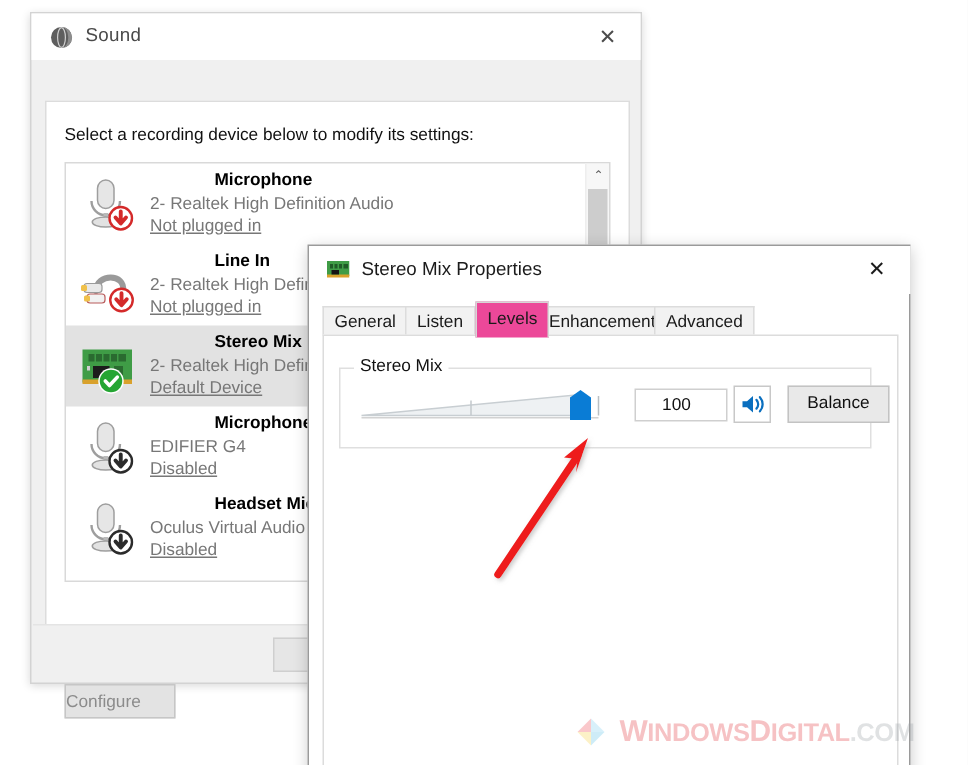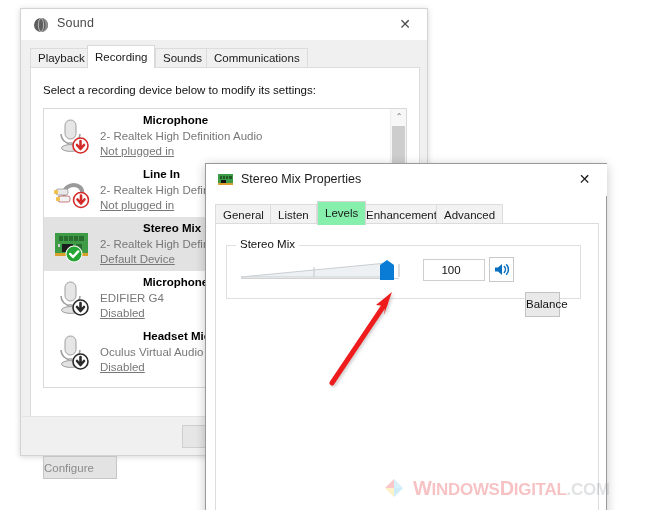--- a/index.html
+++ b/index.html
@@ -293,21 +293,21 @@
     border: 1px solid #dcdcdc;
     border-bottom: none;
     color: #1a1a1a;
     box-sizing: border-box;
     white-space: nowrap;
   }
   #props-tabs .tab.active {
     top: 0;
     height: 24px;
     line-height: 23px;
-    background: #86efac;
+    background: #ec4899;
     border-color: #d6d6d6;
     z-index: 3;
   }
   #props-tabpage {
     position: absolute;
     left: 9px;
     top: 59px;
     width: 384px;
     height: 292px;
     background: #ffffff;
@@ -363,30 +363,29 @@
     width: 25px;
     height: 25px;
     background: #ffffff;
     border: 1px solid #c8c8c8;
     box-sizing: border-box;
   }
   #balance-button {
     position: absolute;
     left: 298px;
     top: 11px;
-    width: 35px;
+    width: 68px;
     height: 25px;
     background: #e9e9e9;
     border: 1px solid #c3c3c3;
     box-sizing: border-box;
     font-size: 11.5px;
     color: #111;
     text-align: center;
     line-height: 23px;
-    margin-top: 35px;
   }
 
   
   #annotation-arrow {
     position: absolute;
     left: 322px;
     top: 282px;
     width: 120px;
     height: 110px;
     pointer-events: none;
@@ -430,26 +429,20 @@
       <svg width="16" height="16" viewBox="0 0 16 16">
         <circle cx="8" cy="8" r="7" fill="#5e5e5e"></circle>
         <path d="M8 1 A7 7 0 0 1 8 15 A4.5 7 0 0 0 8 1 Z" fill="#8d8d8d"></path>
         <ellipse cx="8" cy="8" rx="2.6" ry="6.6" fill="none" stroke="#cfcfcf" stroke-width="0.8"></ellipse>
       </svg>
     </span>
     <span id="sound-title-text">Sound</span>
     <div id="sound-close">✕</div>
   </div>
 
-  <div id="sound-tabs">
-    <div class="tab" style="left:0px;">Playback</div>
-    <div class="tab active" style="left:57px;">Recording</div>
-    <div class="tab" style="left:125px;">Sounds</div>
-    <div class="tab" style="left:176px;">Communications</div>
-  </div>
 
   <div id="sound-tabpage">
     <div id="sound-hint">Select a recording device below to modify its settings:</div>
 
     <div id="device-list">
 
       <div class="device-row">
         <span class="device-icon">
           <svg width="40" height="40" viewBox="0 0 40 40">
             <rect x="13" y="4" width="11" height="19" rx="5.5" fill="#e6e6e6" stroke="#9e9e9e" stroke-width="1"></rect>

